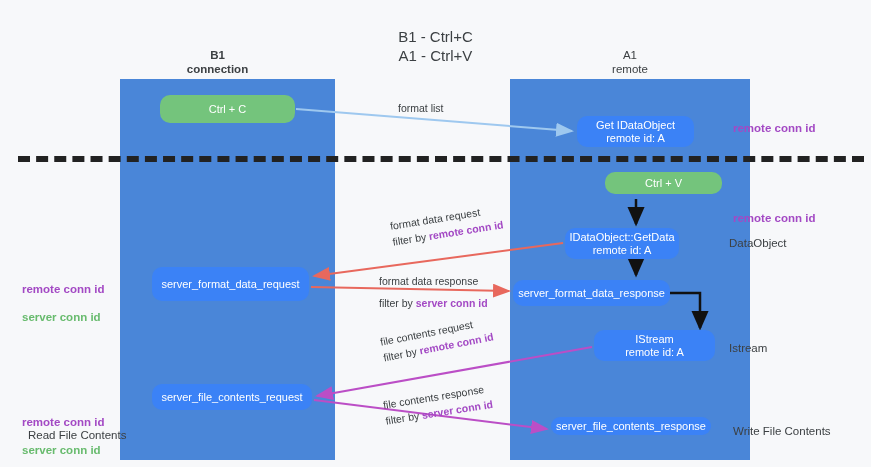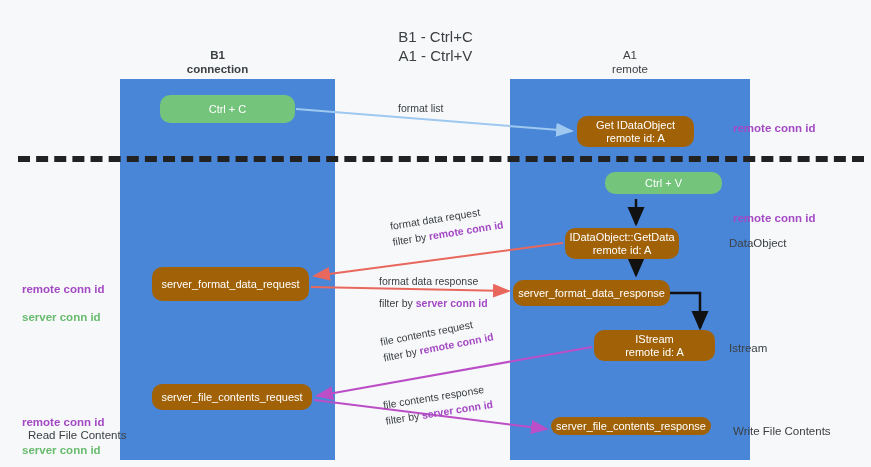--- a/index.html
+++ b/index.html
@@ -48,21 +48,21 @@
   
   .node{
     box-sizing:border-box;
     display:flex;flex-direction:column;
     align-items:center;justify-content:center;
     color:#fff;font-size:11px;line-height:13px;
     text-align:center;
     border-radius:10px;
   }
   .green{background:#74c47c;}
-  .orange{background:#a16207;}
+  .orange{background:#3b82f6;}
 
   #n-ctrlc{left:160px;top:95px;width:135px;height:28px;}
   #n-getido{left:577px;top:116px;width:117px;height:31px;}
   #n-ctrlv{left:605px;top:172px;width:117px;height:22px;}
   #n-getdata{left:565px;top:228px;width:114px;height:31px;}
   #n-sfdreq{left:152px;top:267px;width:157px;height:34px;}
   #n-sfdres{left:513px;top:280px;width:157px;height:26px;}
   #n-istream{left:594px;top:330px;width:121px;height:31px;}
   #n-sfcreq{left:152px;top:384px;width:160px;height:26px;}
   #n-sfcres{left:551px;top:417px;width:160px;height:18px;text-align:center;}

